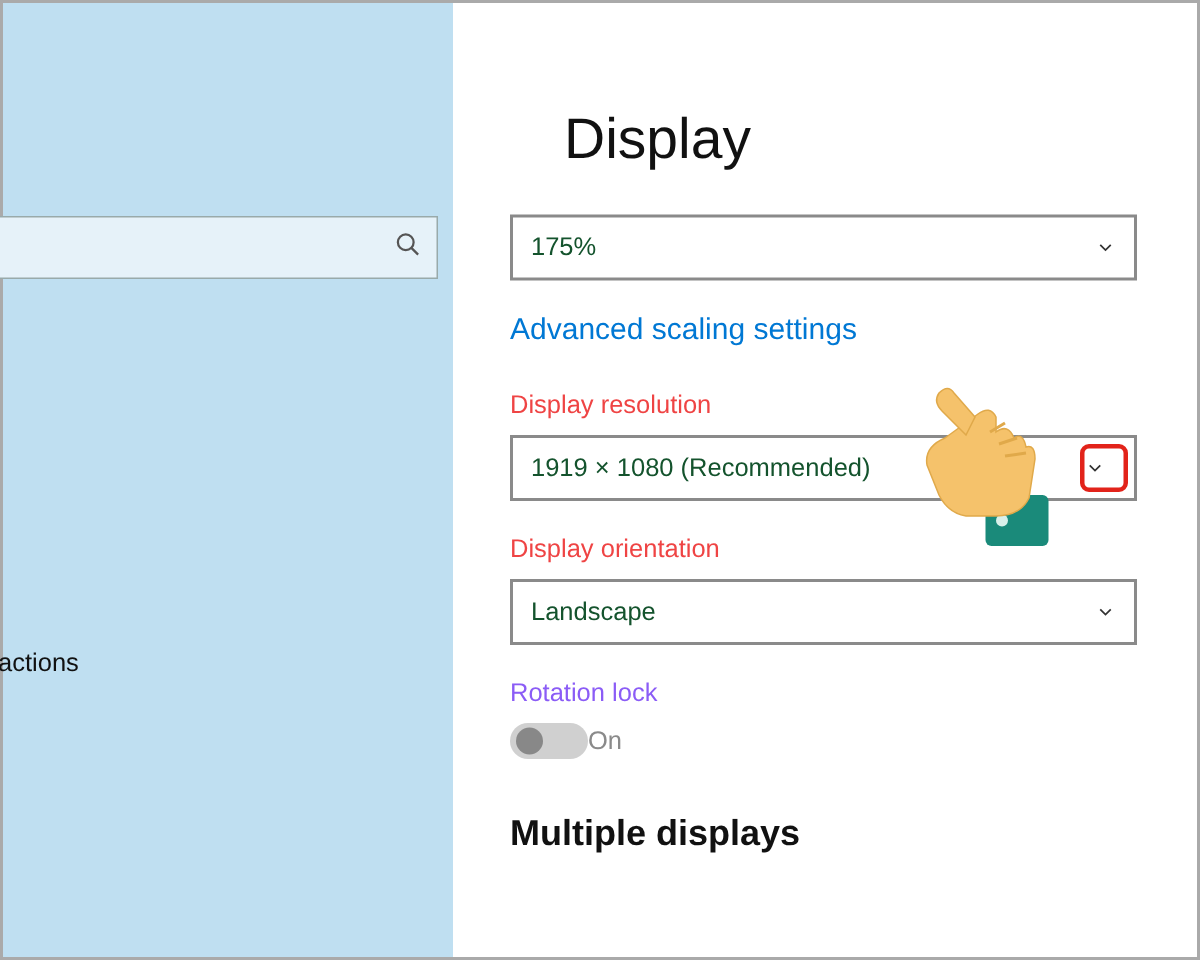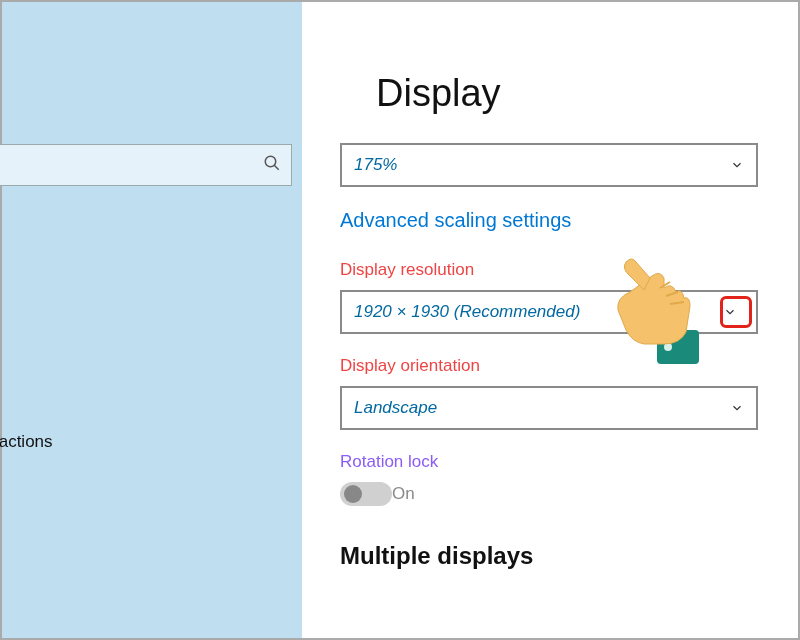--- a/index.html
+++ b/index.html
@@ -77,22 +77,21 @@
       display: flex;
       align-items: center;
       padding: 0 12px;
       justify-content: space-between;
       background: #fff;
       margin-bottom: 22px;
       cursor: pointer;
     }
     .dropdown .value {
       font-size: 17px;
-      color: #0369a1;
-      font-style: italic;
+      color: #14532d;
     }
     .chevron {
       display: inline-block;
     }
     .chevron svg { display: block; }
     .link {
       color: #0078d4;
       font-size: 20px;
       margin-bottom: 28px;
       display: inline-block;
@@ -194,21 +193,21 @@
             <polyline points="6 9 12 15 18 9"></polyline>
           </svg>
       </span>
     </div>
 
     <a class="link">Advanced scaling settings</a>
 
     
     <div class="section-label">Display resolution</div>
     <div class="dropdown dd-resolution">
-      <span class="value">1920 × 1930 (Recommended)</span>
+      <span class="value">1919 × 1080 (Recommended)</span>
       <span class="chevron-box">
         <span class="chevron">
           <svg width="14" height="14" viewBox="0 0 24 24" fill="none" stroke="#333" stroke-width="2">
               <polyline points="6 9 12 15 18 9"></polyline>
             </svg>
         </span>
       </span>
       <div class="highlight-box" style="right:4px; top:4px;"></div>
     </div>
 

